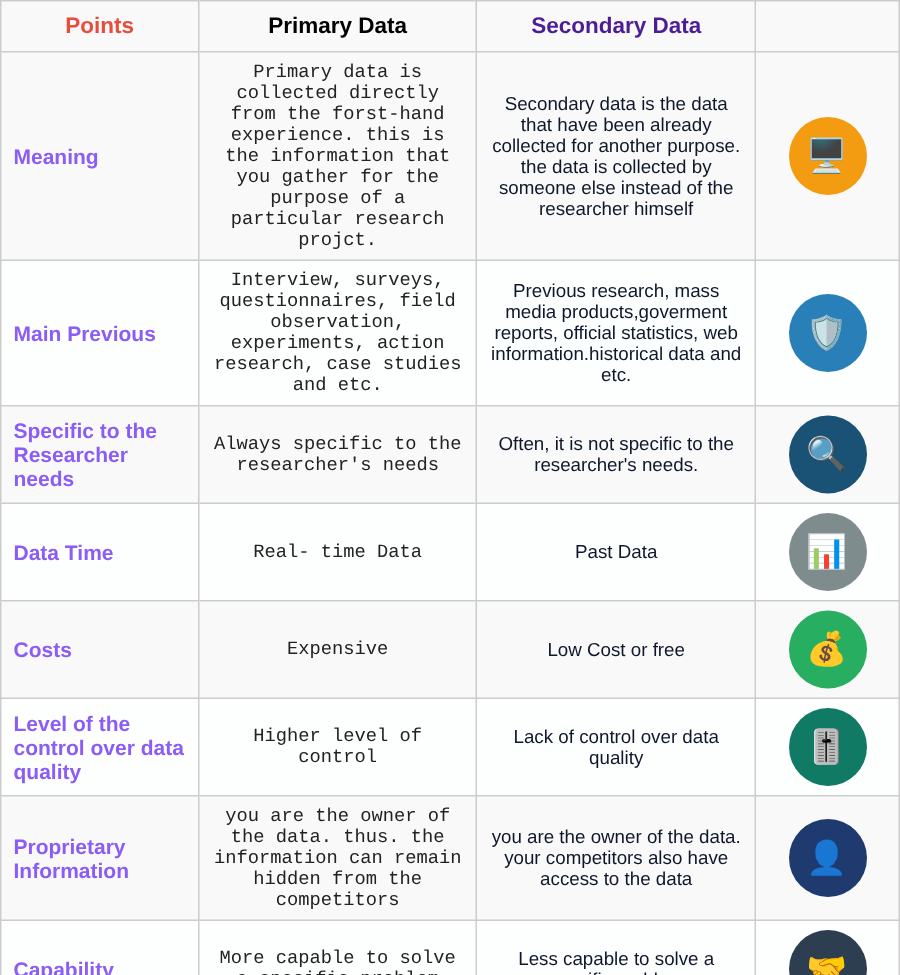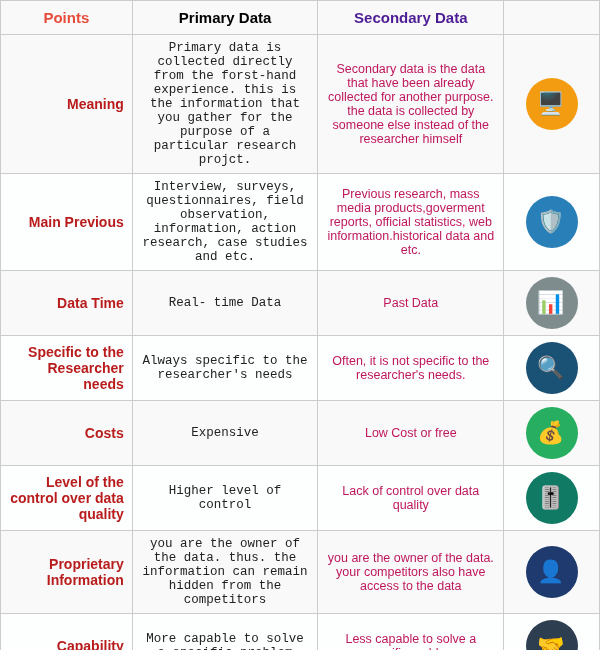--- a/index.html
+++ b/index.html
@@ -26,37 +26,37 @@
       font-size: 15px;
       font-weight: bold;
       text-align: center;
       padding: 8px;
     }
     .th-points { color: #e74c3c; }
     .th-primary { color: #000000; }
     .th-secondary { color: #4c1d95; }
     .col-points {
       width: 22%;
-      text-align: right;
+      text-align: left;
       font-weight: bold;
       font-size: 14px;
-      color: #b91c1c;
+      color: #8b5cf6;
     }
     .col-primary {
       width: 31%;
       text-align: center;
       font-size: 12.5px;
       color: #222;
       font-family: Liberation Mono, monospace;
     }
     .col-secondary {
       width: 31%;
       text-align: center;
       font-size: 12.5px;
-      color: #be185d;
+      color: #0f172a;
     }
     .col-icon {
       width: 16%;
       text-align: center;
     }
     .icon-circle {
       display: inline-flex;
       align-items: center;
       justify-content: center;
       border-radius: 50%;
@@ -89,35 +89,35 @@
   </thead>
   <tbody id="table-body">
   <tr>
         <td class="col-points">Meaning</td>
         <td class="col-primary">Primary data is collected directly from the forst-hand experience. this is the information that you gather for the purpose of a particular research projct.</td>
         <td class="col-secondary">Secondary data is the data that have been already collected for another purpose. the data is collected by someone else instead of the researcher himself</td>
         <td class="col-icon"><div class="icon-circle icon-orange">🖥️</div></td>
       </tr>
       <tr>
         <td class="col-points">Main Previous</td>
-        <td class="col-primary">Interview, surveys, questionnaires, field observation, information, action research, case studies and etc.</td>
+        <td class="col-primary">Interview, surveys, questionnaires, field observation, experiments, action research, case studies and etc.</td>
         <td class="col-secondary">Previous research, mass media products,goverment reports, official statistics, web information.historical data and etc.</td>
         <td class="col-icon"><div class="icon-circle icon-blue">🛡️</div></td>
+      </tr>
+      <tr>
+        <td class="col-points">Specific to the Researcher needs</td>
+        <td class="col-primary">Always specific to the researcher's needs</td>
+        <td class="col-secondary">Often, it is not specific to the researcher's needs.</td>
+        <td class="col-icon"><div class="icon-circle icon-darkblue">🔍</div></td>
       </tr>
       <tr>
         <td class="col-points">Data Time</td>
         <td class="col-primary">Real- time Data</td>
         <td class="col-secondary">Past Data</td>
         <td class="col-icon"><div class="icon-circle icon-gray">📊</div></td>
-      </tr>
-      <tr>
-        <td class="col-points">Specific to the Researcher needs</td>
-        <td class="col-primary">Always specific to the researcher's needs</td>
-        <td class="col-secondary">Often, it is not specific to the researcher's needs.</td>
-        <td class="col-icon"><div class="icon-circle icon-darkblue">🔍</div></td>
       </tr>
       <tr>
         <td class="col-points">Costs</td>
         <td class="col-primary">Expensive</td>
         <td class="col-secondary">Low Cost or free</td>
         <td class="col-icon"><div class="icon-circle icon-green">💰</div></td>
       </tr>
       <tr>
         <td class="col-points">Level of the control over data quality</td>
         <td class="col-primary">Higher level of control</td>

